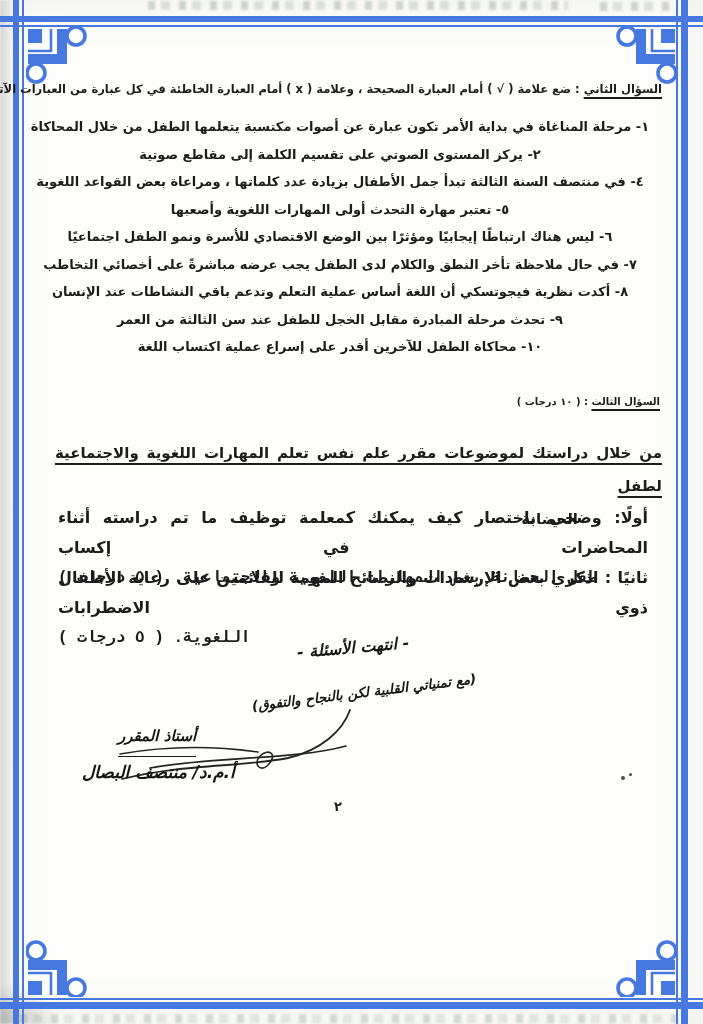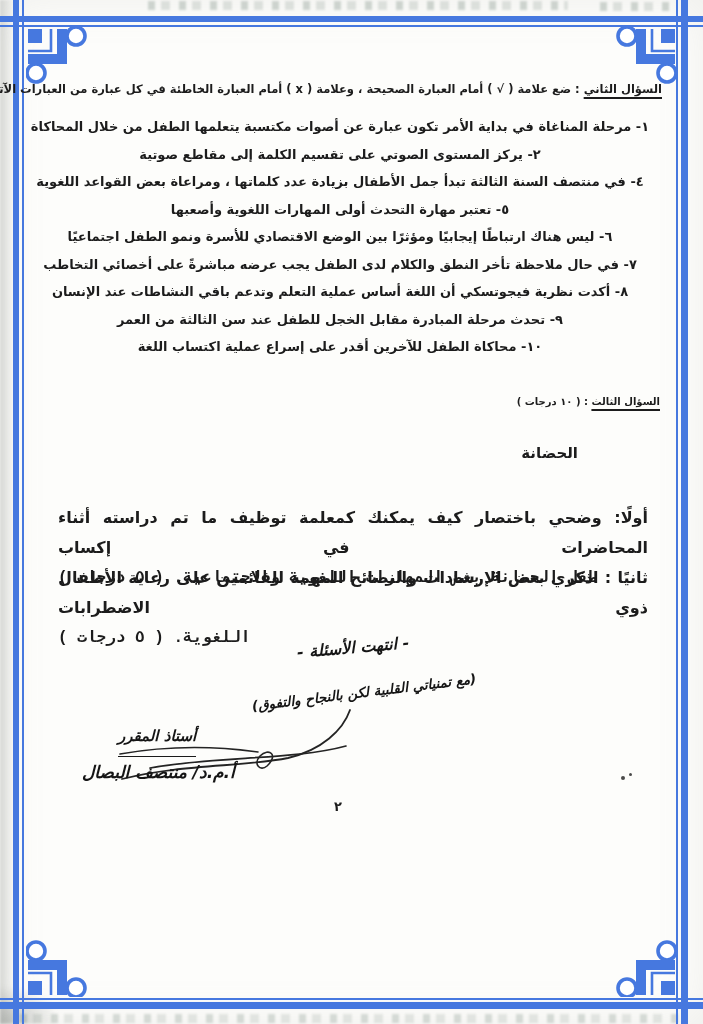--- a/index.html
+++ b/index.html
@@ -137,20 +137,21 @@
     <div class="q-item">٦- ليس هناك ارتباطًا إيجابيًا ومؤثرًا بين الوضع الاقتصادي للأسرة ونمو الطفل اجتماعيًا</div>
     <div class="q-item">٧- في حال ملاحظة تأخر النطق والكلام لدى الطفل يجب عرضه مباشرةً على أخصائي التخاطب</div>
     <div class="q-item">٨- أكدت نظرية فيجوتسكي أن اللغة أساس عملية التعلم وتدعم باقي النشاطات عند الإنسان</div>
     <div class="q-item">٩- تحدث مرحلة المبادرة مقابل الخجل للطفل عند سن الثالثة من العمر</div>
     <div class="q-item">١٠- محاكاة الطفل للآخرين أقدر على إسراع عملية اكتساب اللغة</div>
   </div>
 
   <div class="txt q3-header"><span class="u">السؤال الثالث</span><span> : ( ١٠ درجات )</span></div>
 
   <div class="txt intro">
+    <div class="l1">من خلال دراستك لموضوعات مقرر علم نفس تعلم المهارات اللغوية والاجتماعية لطفل</div>
     <div class="l2">الحضانة</div>
   </div>
 
   <div class="txt para first">
     <div class="l1">أولًا: وضحي باختصار كيف يمكنك كمعلمة توظيف ما تم دراسته أثناء المحاضرات في إكساب</div>
     <div class="l2">طفل الحضانة بعض المهارات اللغوية والاجتماعية. ( ٥ درجات )</div>
   </div>
 
   <div class="txt para second">
     <div class="l1">ثانيًا : اذكري بعض الإرشادات والنصائح المهمة للقائمين على رعاية الأطفال ذوي الاضطرابات</div>

